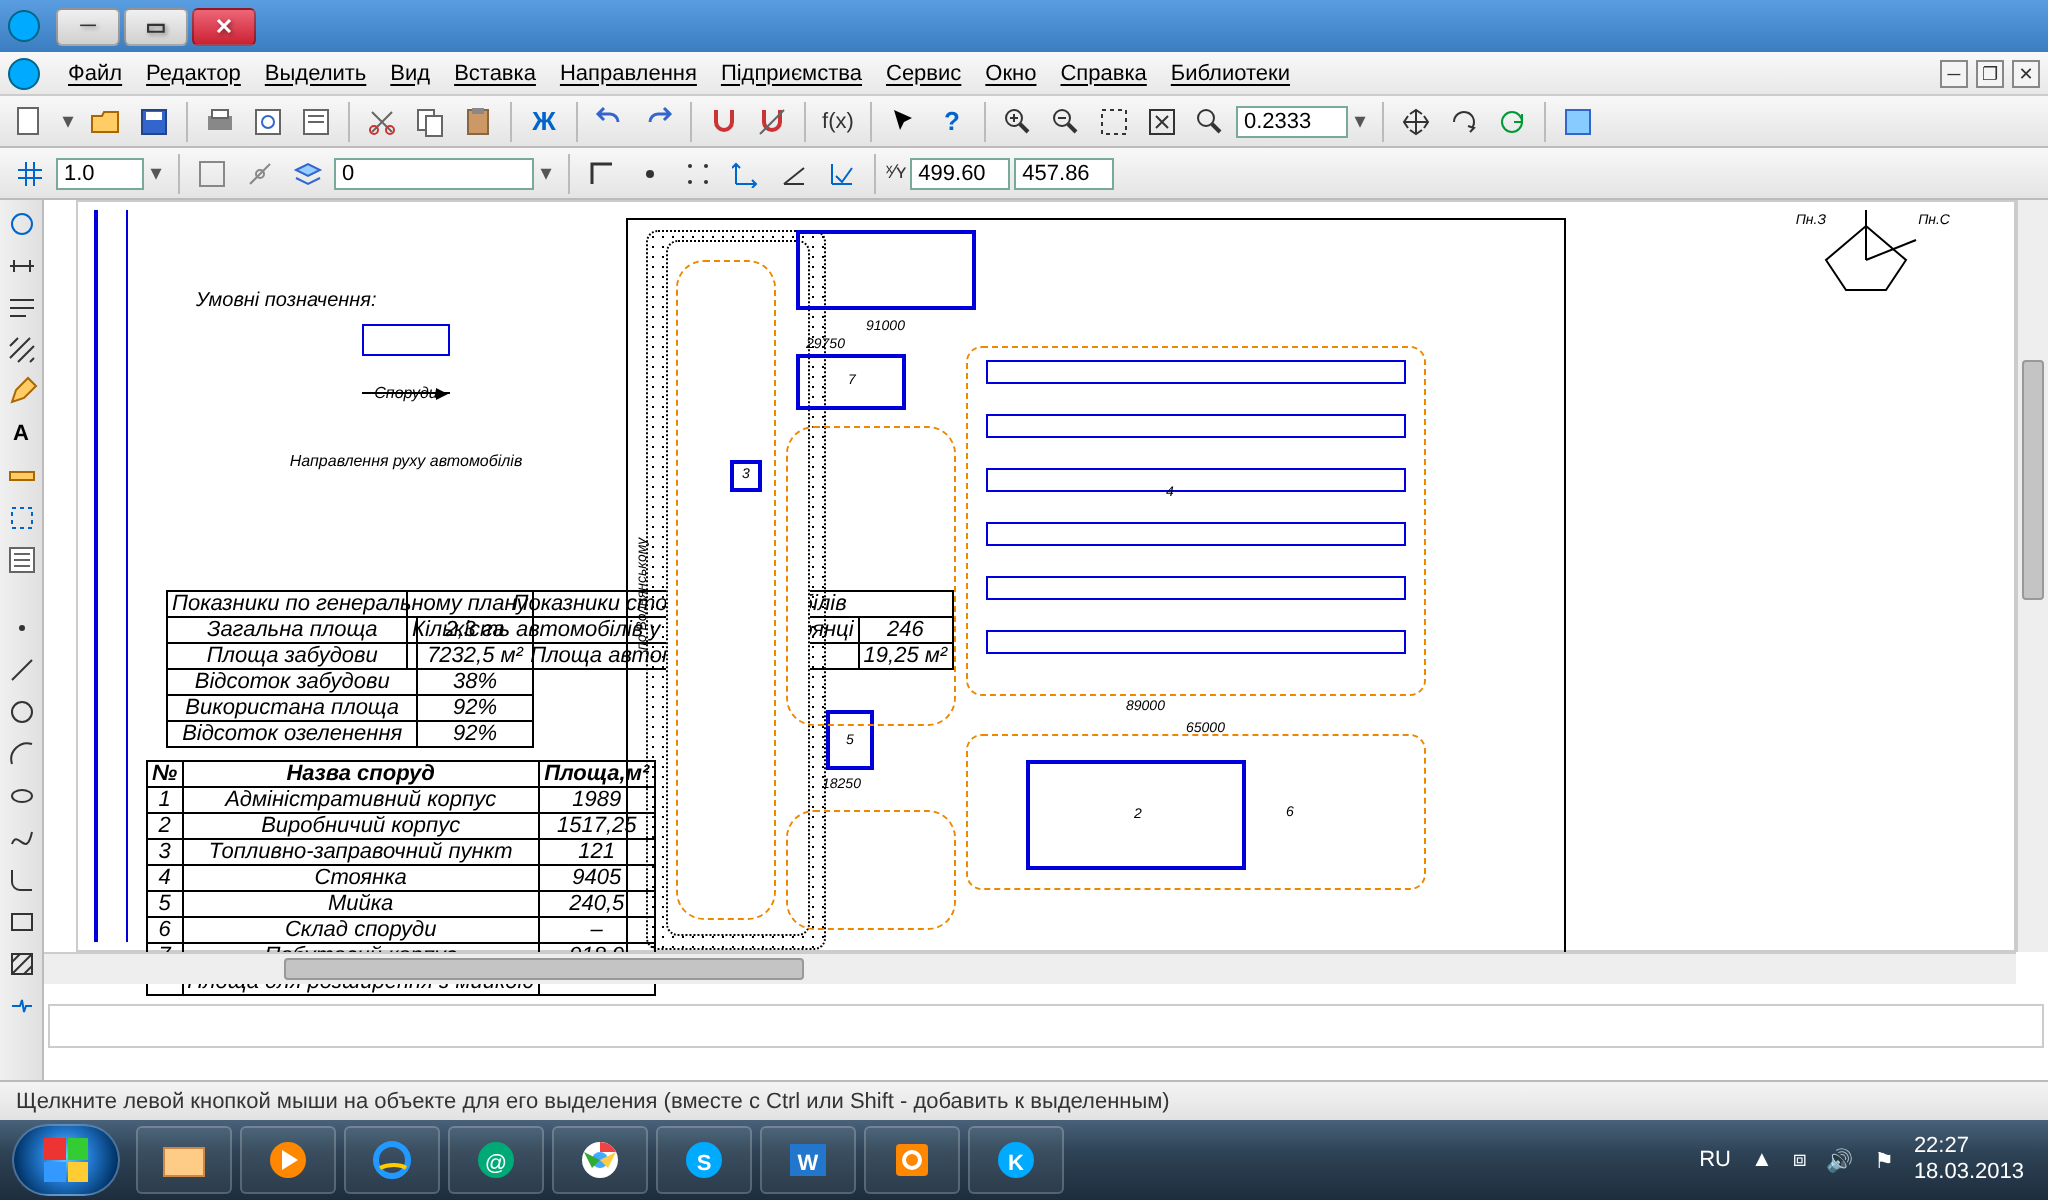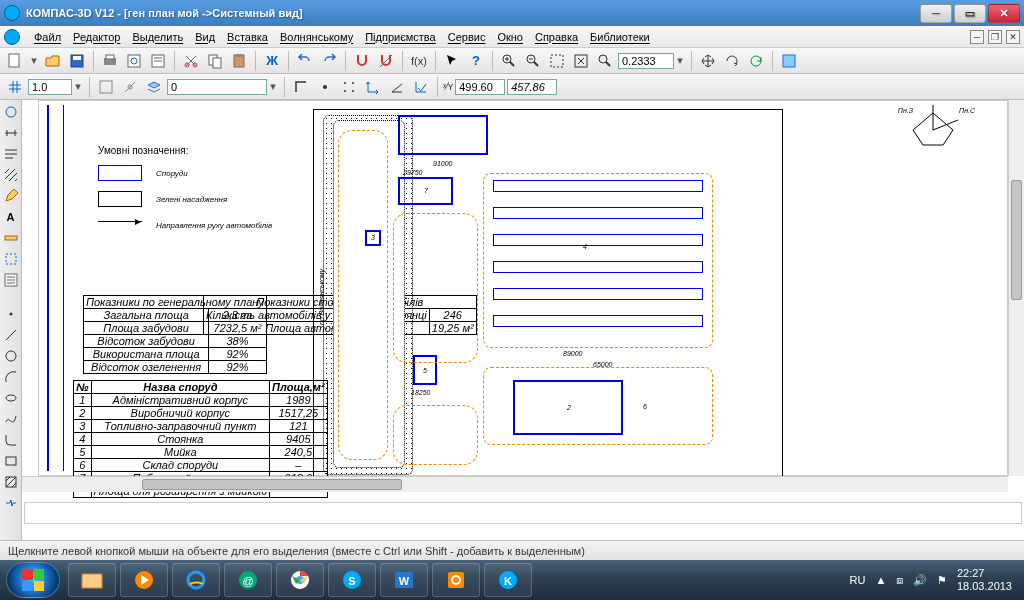--- a/index.html
+++ b/index.html
@@ -58,22 +58,22 @@
 
 .sheet{position:absolute;inset:4px;padding:10px;}
 
 
 .bld{position:absolute;border:2px solid #00d;background:rgba(255,255,255,0);}
 .zone{position:absolute;border:1px dashed #e80;}
 .dotborder{position:absolute;border:1px dotted #000;}
 
 
 .legend{position:absolute;left:55px;top:40px;width:210px;}
-.legend .title{font-size:10px;margin-bottom:6px;}
-.legend .row{display:flex;align-items:center;height:22px;gap:14px;margin-bottom:4px;}
+.legend .title{font-style:italic;font-size:10px;margin-bottom:6px;}
+.legend .row{display:flex;align-items:center;height:22px;gap:14px;margin-bottom:4px;flex-direction:column;}
 .legend .sym{width:44px;height:16px;flex-shrink:0;}
 .legend .lbl{font-size:8px;font-style:italic;}
 .sym-building{border:1.5px solid #00d;}
 .sym-border{border-top:1px solid #000;margin-top:8px;height:0;position:relative;}
 .sym-border::before,.sym-border::after{content:"";position:absolute;width:4px;height:4px;background:#000;top:-2px;}
 .sym-border::before{left:8px;}.sym-border::after{right:8px;}
 .sym-green{border:1px solid #000;background-image:radial-gradient(#000 0.6px,transparent 0.6px);background-size:4px 4px;}
 .sym-arrow{border-top:1px solid #000;margin-top:8px;height:0;position:relative;}
 .sym-arrow::after{content:"";position:absolute;right:-2px;top:-3px;border:3px solid transparent;border-left:6px solid #000;}
 
@@ -82,36 +82,35 @@
 .mini-table td,.mini-table th{border:1px solid #000;padding:0 2px;font-style:italic;text-align:center;white-space:nowrap;}
 .dim{position:absolute;font-size:7px;font-style:italic;}
 
 svg{display:block;}
 </style>
 </head>
 <body>
 
 <div class="titlebar">
   <div class="app-icon"></div>
-  <div class="title-text">КОМПАС-3D V12 - [ген план мой -&gt;Системный вид]</div>
   <div class="winbtns">
     <div class="winbtn">─</div>
     <div class="winbtn">▭</div>
     <div class="winbtn close">✕</div>
   </div>
 </div>
 
 <div class="menubar">
   <div class="menu-icon"></div>
   <div class="menu-item">Файл</div>
   <div class="menu-item">Редактор</div>
   <div class="menu-item">Выделить</div>
   <div class="menu-item">Вид</div>
   <div class="menu-item">Вставка</div>
-  <div class="menu-item">Волнянському</div>
+  <div class="menu-item">Направлення</div>
   <div class="menu-item">Підприємства</div>
   <div class="menu-item">Сервис</div>
   <div class="menu-item">Окно</div>
   <div class="menu-item">Справка</div>
   <div class="menu-item">Библиотеки</div>
   <div class="mdi-btns">
     <div class="mdi-btn">─</div>
     <div class="mdi-btn">❐</div>
     <div class="mdi-btn">✕</div>
   </div>
@@ -343,21 +342,21 @@
       </svg>
     </div>
   <div class="tb-btn">
       <svg width="14" height="14">
         <path d="M2 12h10M2 12V2M4 8l3 3 5-7" stroke="#06c" fill="none"></path>
       </svg>
     </div>
   <div class="tb-sep"></div>
   <span style="font-size:10px;color:#333">ˣ⁄ʏ</span>
   <input class="tb-input" style="width: 50px;" value="499.60">
-  <input class="tb-input" style="width: 50px; font-style: italic;" value="457.86">
+  <input class="tb-input" style="width: 50px;" value="457.86">
 </div>
 
 <div class="left-palette">
   <div class="lp-btn">
       <svg width="16" height="16">
         <circle cx="8" cy="8" r="5" fill="none" stroke="#06c"></circle>
       </svg>
     </div>
   <div class="lp-btn">
       <svg width="16" height="16">
@@ -457,24 +456,20 @@
     <div class="sheet">
 
       <div style="position:absolute;left:4px;top:0;bottom:0;width:2px;background:#00d"></div>
       <div style="position:absolute;left:20px;top:0;bottom:0;width:1px;background:#00d"></div>
 
       <div class="legend">
         <div class="title">Умовні позначення:</div>
         <div class="row">
             <div class="sym sym-building"></div>
             <div class="lbl">Споруди</div>
-          </div>
-        <div class="row">
-            <div class="sym sym-green"></div>
-            <div class="lbl">Зелені насадження</div>
           </div>
         <div class="row">
             <div class="sym sym-arrow"></div>
             <div class="lbl">Направлення руху автомобілів</div>
           </div>
       </div>
 
       <table class="mini-table" style="left:40px;top:190px">
         <tbody>
             <tr>

